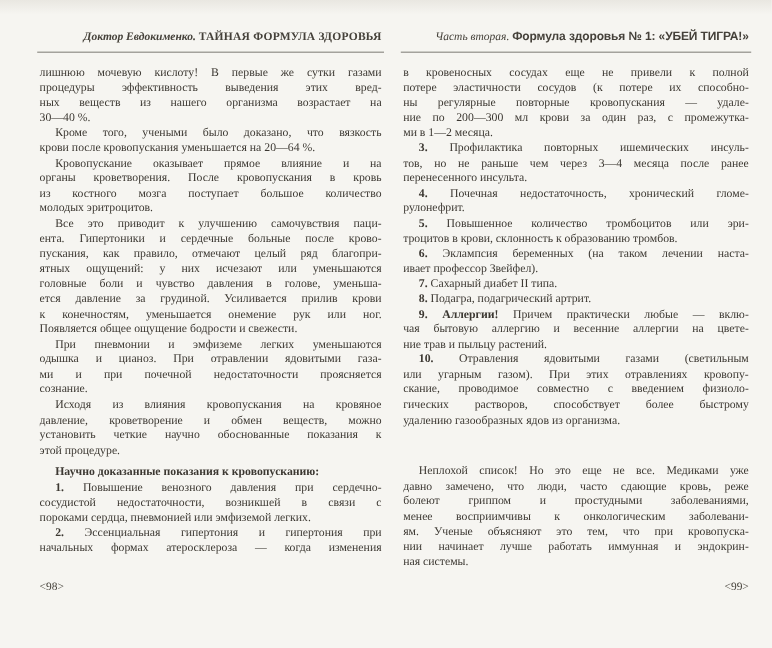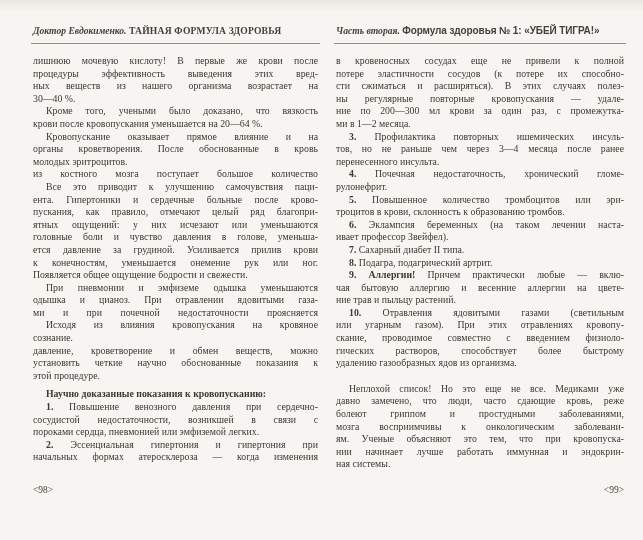--- a/index.html
+++ b/index.html
@@ -7,77 +7,77 @@
     width:643px;height:540px;position:relative;overflow:hidden;
     background:#f6f5f1;color:#3c3832;
     font-family:"Liberation Serif",serif;
   }
   .scan-edge{position:absolute;top:0;left:0;right:0;height:12px;
     background:linear-gradient(#e9e7e1,rgba(246,245,241,0));}
   .page{position:absolute;top:0;height:540px}
   .page.left{left:33px;width:285px}
   .page.right{left:336px;width:288px}
 
-  .running-header{position:absolute;top:25px;left:0;right:0;text-align:left;
+  .running-header{position:absolute;top:25px;left:0;right:0;text-align:right;
     white-space:nowrap;font-size:9.6px;color:#45413a}
   .rh-i{font-style:italic;font-weight:bold}
-  .page.right .rh-i{font-weight:700}
+  .page.right .rh-i{font-weight:400}
   .rh-b{font-weight:bold;letter-spacing:.2px}
   .page.right .rh-b{font-family:"Liberation Sans",sans-serif;font-size:10px;
     font-weight:700;letter-spacing:-.1px}
   .rule{position:absolute;top:43px;left:-2px;right:-2px;height:1px;background:#908e88}
 
   .page-body{position:absolute;top:55px;left:0;right:0;
     font-size:9.8px;line-height:12.6px}
   .line{height:12.6px;overflow:hidden;text-align:justify;text-align-last:justify}
   .line.end{text-align-last:left}
   .line.ind{text-indent:13px}
   .brk-lg{margin-top:6px}
-  .brk-sm{margin-top:13px}
+  .brk-sm{margin-top:30px}
   .bp{font-weight:bold}
 
   .page-number{position:absolute;top:485px;font-size:9.5px;color:#46423b}
   .page.left .page-number{left:0}
   .page.right .page-number{right:0;}
 </style>
 </head>
 <body style="background: rgb(246, 245, 241); color: rgb(60, 56, 50);">
 
 <div class="scan-edge"></div>
 
 <div class="page left">
   <div class="running-header">
     <span class="rh-i">Доктор Евдокименко.</span>
     <span class="rh-b">ТАЙНАЯ ФОРМУЛА ЗДОРОВЬЯ</span>
   </div>
   <div class="rule"></div>
   <div class="page-body">
-      <div class="line">лишнюю мочевую кислоту! В первые же крови после</div>
+      <div class="line">лишнюю мочевую кислоту! В первые же сутки газами</div>
       <div class="line">процедуры эффективность выведения этих вред-</div>
       <div class="line">ных веществ из нашего организма возрастает на</div>
       <div class="line end">30—40 %.</div>
       <div class="line ind">Кроме того, учеными было доказано, что вязкость</div>
       <div class="line end">крови после кровопускания уменьшается на 20—64 %.</div>
       <div class="line ind">Кровопускание оказывает прямое влияние и на</div>
-      <div class="line">органы кроветворения. После обоснованные в кровь</div>
+      <div class="line">органы кроветворения. После кровопускания в кровь</div>
+      <div class="line">из костного мозга поступает большое количество</div>
       <div class="line end">молодых эритроцитов.</div>
-      <div class="line">из костного мозга поступает большое количество</div>
       <div class="line ind">Все это приводит к улучшению самочувствия паци-</div>
       <div class="line">ента. Гипертоники и сердечные больные после крово-</div>
       <div class="line">пускания, как правило, отмечают целый ряд благопри-</div>
       <div class="line">ятных ощущений: у них исчезают или уменьшаются</div>
       <div class="line">головные боли и чувство давления в голове, уменьша-</div>
       <div class="line">ется давление за грудиной. Усиливается прилив крови</div>
       <div class="line">к конечностям, уменьшается онемение рук или ног.</div>
       <div class="line end">Появляется общее ощущение бодрости и свежести.</div>
-      <div class="line ind">При пневмонии и эмфиземе одышка уменьшаются</div>
+      <div class="line ind">При пневмонии и эмфиземе легких уменьшаются</div>
       <div class="line">одышка и цианоз. При отравлении ядовитыми газа-</div>
       <div class="line">ми и при почечной недостаточности проясняется</div>
+      <div class="line end">сознание.</div>
       <div class="line ind">Исходя из влияния кровопускания на кровяное</div>
-      <div class="line end">сознание.</div>
       <div class="line">давление, кроветворение и обмен веществ, можно</div>
       <div class="line">установить четкие научно обоснованные показания к</div>
       <div class="line end">этой процедуре.</div>
       <div class="line end ind brk-lg"><span class="bp">Научно доказанные показания к кровопусканию:</span></div>
       <div class="line ind"><span class="bp">1.</span> Повышение венозного давления при сердечно-</div>
       <div class="line">сосудистой недостаточности, возникшей в связи с</div>
       <div class="line end">пороками сердца, пневмонией или эмфиземой легких.</div>
       <div class="line ind"><span class="bp">2.</span> Эссенциальная гипертония и гипертония при</div>
       <div class="line">начальных формах атеросклероза — когда изменения</div>
     </div>
@@ -86,21 +86,20 @@
 
 <div class="page right">
   <div class="running-header">
     <span class="rh-i">Часть вторая.</span>
     <span class="rh-b">Формула здоровья № 1: «УБЕЙ ТИГРА!»</span>
   </div>
   <div class="rule"></div>
   <div class="page-body">
       <div class="line">в кровеносных сосудах еще не привели к полной</div>
       <div class="line">потере эластичности сосудов (к потере их способно-</div>
-      <div class="line">сти сжиматься и расширяться). В этих случаях полез-</div>
       <div class="line">ны регулярные повторные кровопускания — удале-</div>
       <div class="line">ние по 200—300 мл крови за один раз, с промежутка-</div>
       <div class="line end">ми в 1—2 месяца.</div>
       <div class="line ind"><span class="bp">3.</span> Профилактика повторных ишемических инсуль-</div>
       <div class="line">тов, но не раньше чем через 3—4 месяца после ранее</div>
       <div class="line end">перенесенного инсульта.</div>
       <div class="line ind"><span class="bp">4.</span> Почечная недостаточность, хронический гломе-</div>
       <div class="line end">рулонефрит.</div>
       <div class="line ind"><span class="bp">5.</span> Повышенное количество тромбоцитов или эри-</div>
       <div class="line end">троцитов в крови, склонность к образованию тромбов.</div>
@@ -112,19 +111,19 @@
       <div class="line">чая бытовую аллергию и весенние аллергии на цвете-</div>
       <div class="line end">ние трав и пыльцу растений.</div>
       <div class="line ind"><span class="bp">10.</span> Отравления ядовитыми газами (светильным</div>
       <div class="line">или угарным газом). При этих отравлениях кровопу-</div>
       <div class="line">скание, проводимое совместно с введением физиоло-</div>
       <div class="line">гических растворов, способствует более быстрому</div>
       <div class="line end">удалению газообразных ядов из организма.</div>
       <div class="line ind brk-sm">Неплохой список! Но это еще не все. Медиками уже</div>
       <div class="line">давно замечено, что люди, часто сдающие кровь, реже</div>
       <div class="line">болеют гриппом и простудными заболеваниями,</div>
-      <div class="line">мозга восприимчивы к онкологическим заболевани-</div>
+      <div class="line">менее восприимчивы к онкологическим заболевани-</div>
       <div class="line">ям. Ученые объясняют это тем, что при кровопуска-</div>
       <div class="line">нии начинает лучше работать иммунная и эндокрин-</div>
       <div class="line end">ная системы.</div>
     </div>
   <div class="page-number">&lt;99&gt;</div>
 </div>
 
 </body></html>

